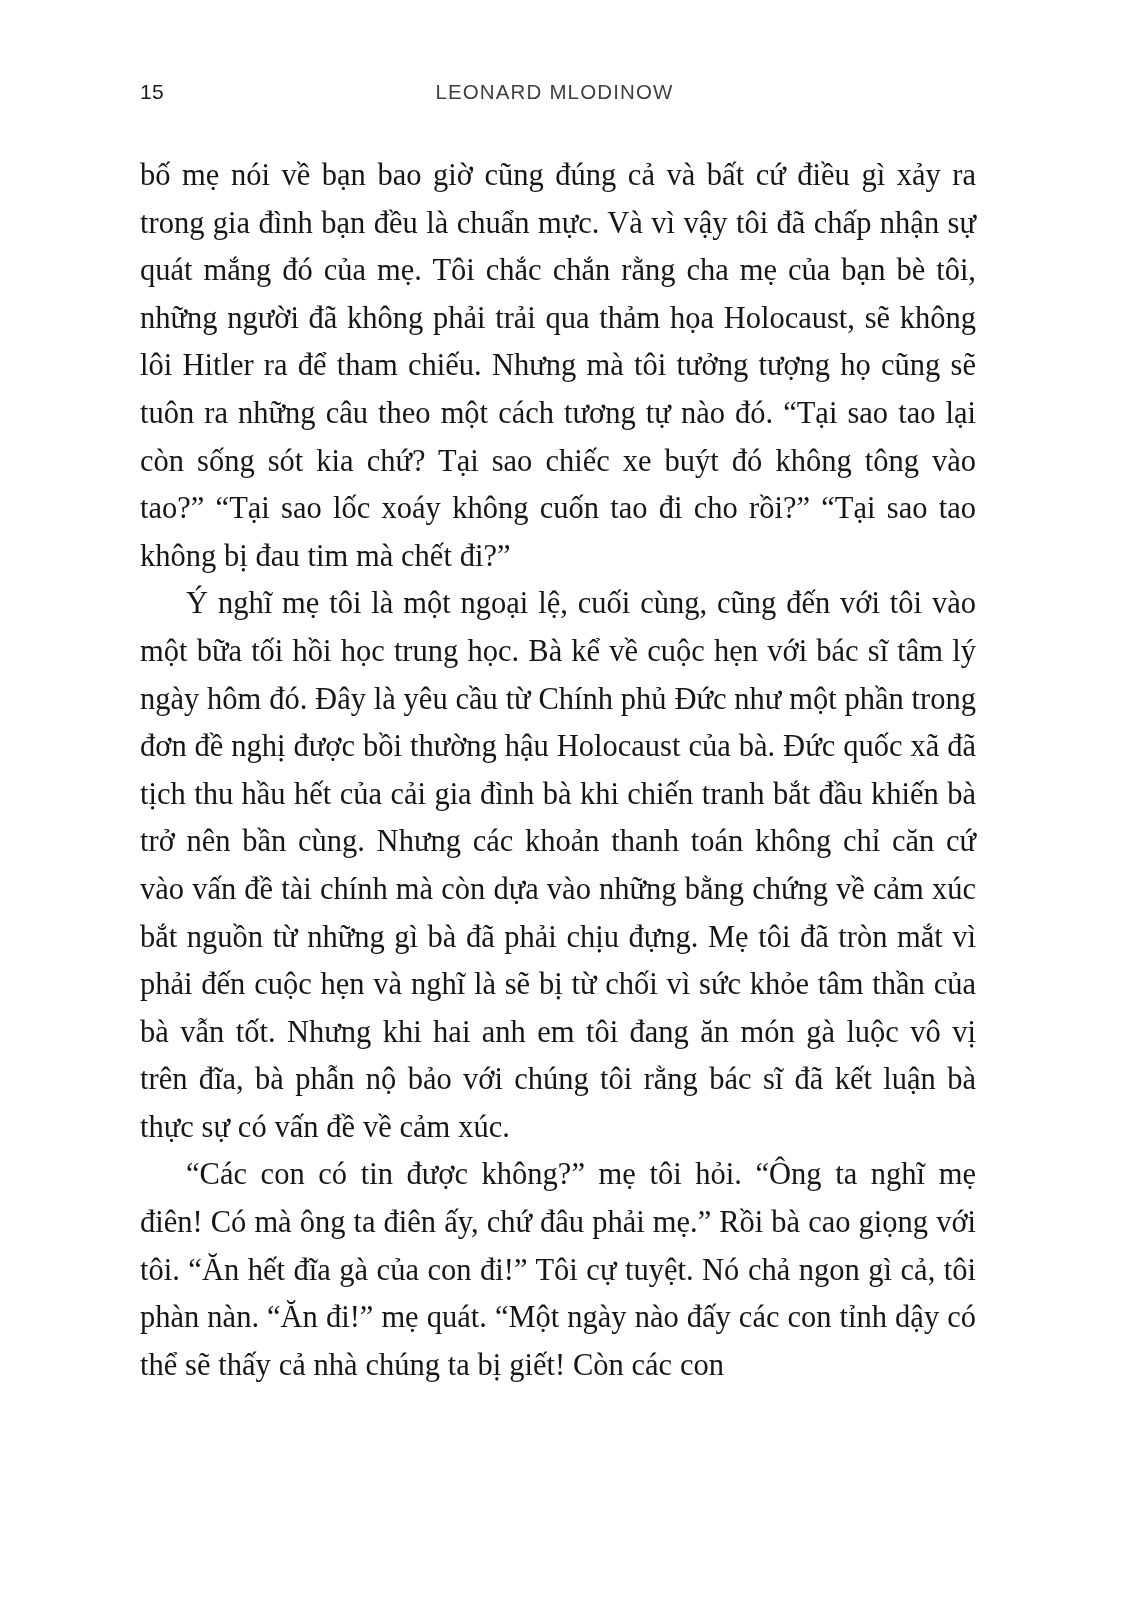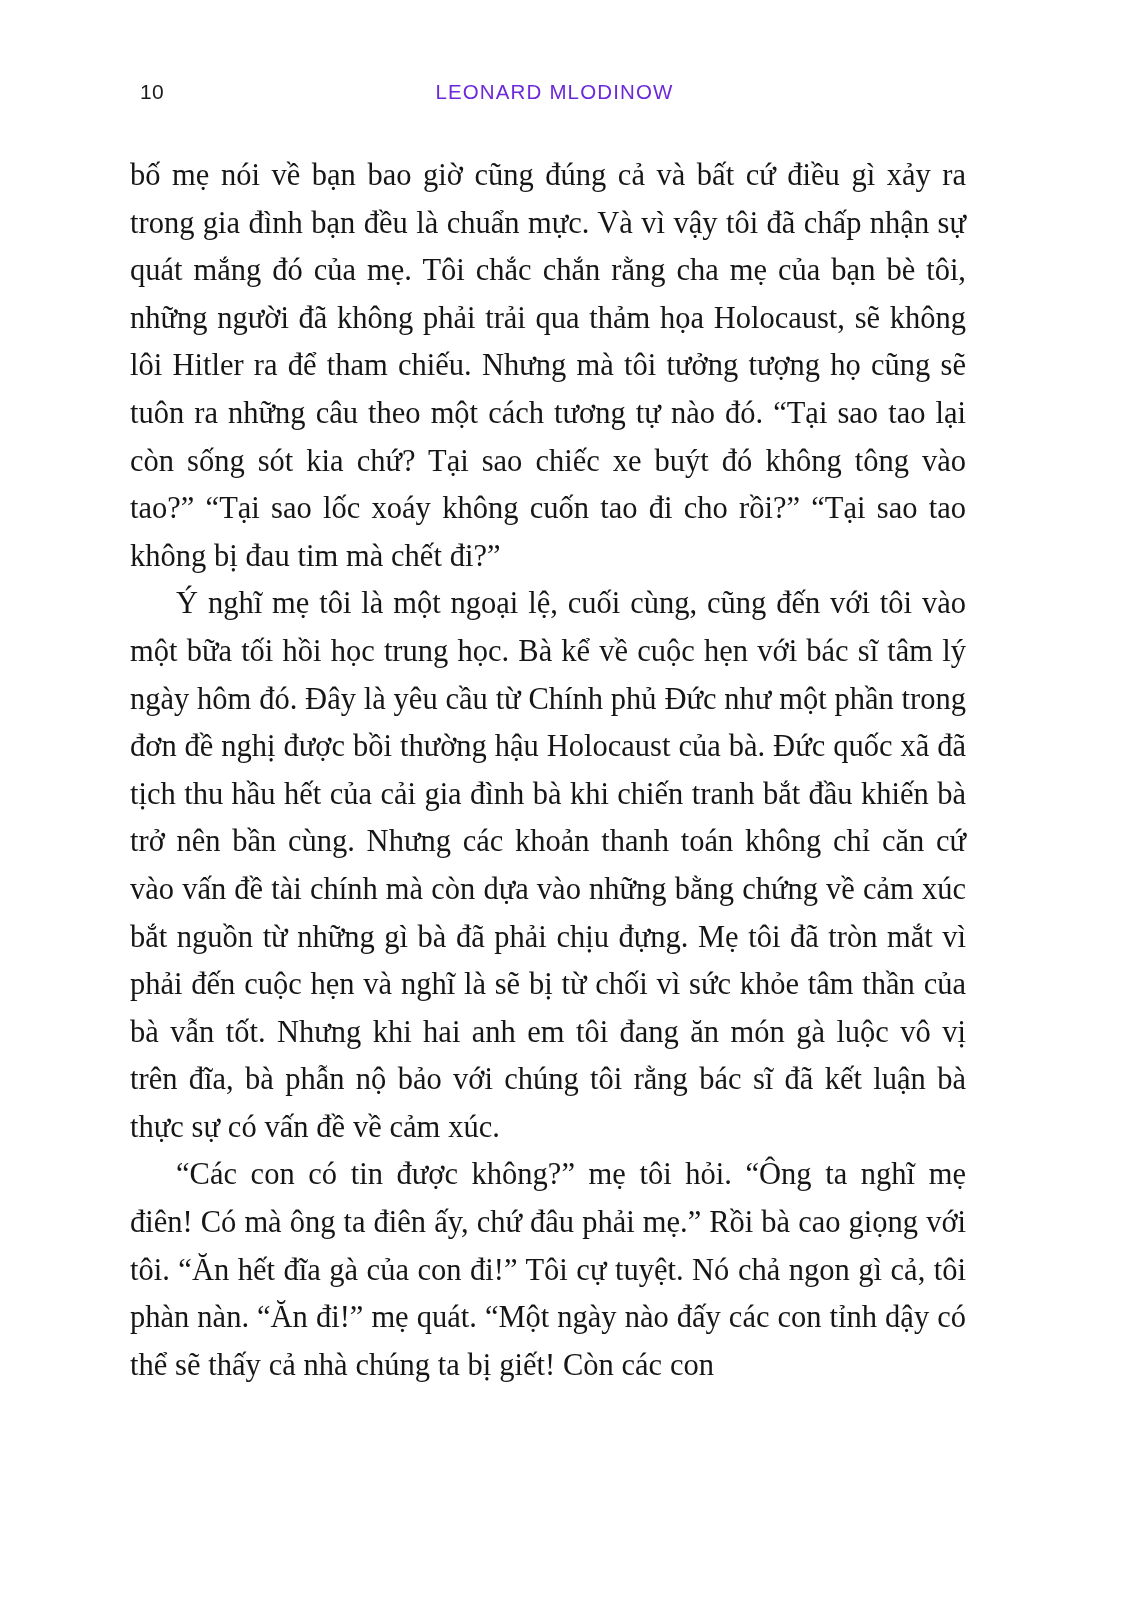--- a/index.html
+++ b/index.html
@@ -40,29 +40,29 @@
     width: 80px;
     flex: 0 0 80px;
     text-align: left;
   }
   .head-title {
     flex: 1 1 auto;
     text-align: center;
     font-family: "Liberation Sans", "DejaVu Sans", sans-serif;
     font-size: 20.5px;
     letter-spacing: 1.15px;
-    color: #6d28d9;
+    color: #404040;
     white-space: nowrap;
     padding-right: 86px;
   }
 
   
   .textblock {
     position: absolute;
-    left: 130px;
+    left: 140px;
     top: 152px;
     width: 836px;
   }
 
   p.para {
     margin: 0;
     font-size: 30.5px;
     line-height: 47.6px;
     text-align: justify;
     text-justify: inter-word;
@@ -78,21 +78,21 @@
     margin-top: 0;
   }
   
 </style>
 </head>
 <body>
 
 <div class="page">
 
   <div class="running-head">
-    <span class="folio">10</span>
+    <span class="folio">15</span>
     <span class="head-title">LEONARD MLODINOW</span>
   </div>
 
   <div class="textblock">
     <p class="para">bố mẹ nói về bạn bao giờ cũng đúng cả và bất cứ điều gì xảy ra trong gia đình bạn đều là chuẩn mực. Và vì vậy tôi đã chấp nhận sự quát mắng đó của mẹ. Tôi chắc chắn rằng cha mẹ của bạn bè tôi, những người đã không phải trải qua thảm họa Holocaust, sẽ không lôi Hitler ra để tham chiếu. Nhưng mà tôi tưởng tượng họ cũng sẽ tuôn ra những câu theo một cách tương tự nào đó. “Tại sao tao lại còn sống sót kia chứ? Tại sao chiếc xe buýt đó không tông vào tao?” “Tại sao lốc xoáy không cuốn tao đi cho rồi?” “Tại sao tao không bị đau tim mà chết đi?”</p>
     <p class="para indent">Ý nghĩ mẹ tôi là một ngoại lệ, cuối cùng, cũng đến với tôi vào một bữa tối hồi học trung học. Bà kể về cuộc hẹn với bác sĩ tâm lý ngày hôm đó. Đây là yêu cầu từ Chính phủ Đức như một phần trong đơn đề nghị được bồi thường hậu Holocaust của bà. Đức quốc xã đã tịch thu hầu hết của cải gia đình bà khi chiến tranh bắt đầu khiến bà trở nên bần cùng. Nhưng các khoản thanh toán không chỉ căn cứ vào vấn đề tài chính mà còn dựa vào những bằng chứng về cảm xúc bắt nguồn từ những gì bà đã phải chịu đựng. Mẹ tôi đã tròn mắt vì phải đến cuộc hẹn và nghĩ là sẽ bị từ chối vì sức khỏe tâm thần của bà vẫn tốt. Nhưng khi hai anh em tôi đang ăn món gà luộc vô vị trên đĩa, bà phẫn nộ bảo với chúng tôi rằng bác sĩ đã kết luận bà thực sự có vấn đề về cảm xúc.</p>
     <p class="para indent">“Các con có tin được không?” mẹ tôi hỏi. “Ông ta nghĩ mẹ điên! Có mà ông ta điên ấy, chứ đâu phải mẹ.” Rồi bà cao giọng với tôi. “Ăn hết đĩa gà của con đi!” Tôi cự tuyệt. Nó chả ngon gì cả, tôi phàn nàn. “Ăn đi!” mẹ quát. “Một ngày nào đấy các con tỉnh dậy có thể sẽ thấy cả nhà chúng ta bị giết! Còn các con</p>
   </div>
 
 </div>

